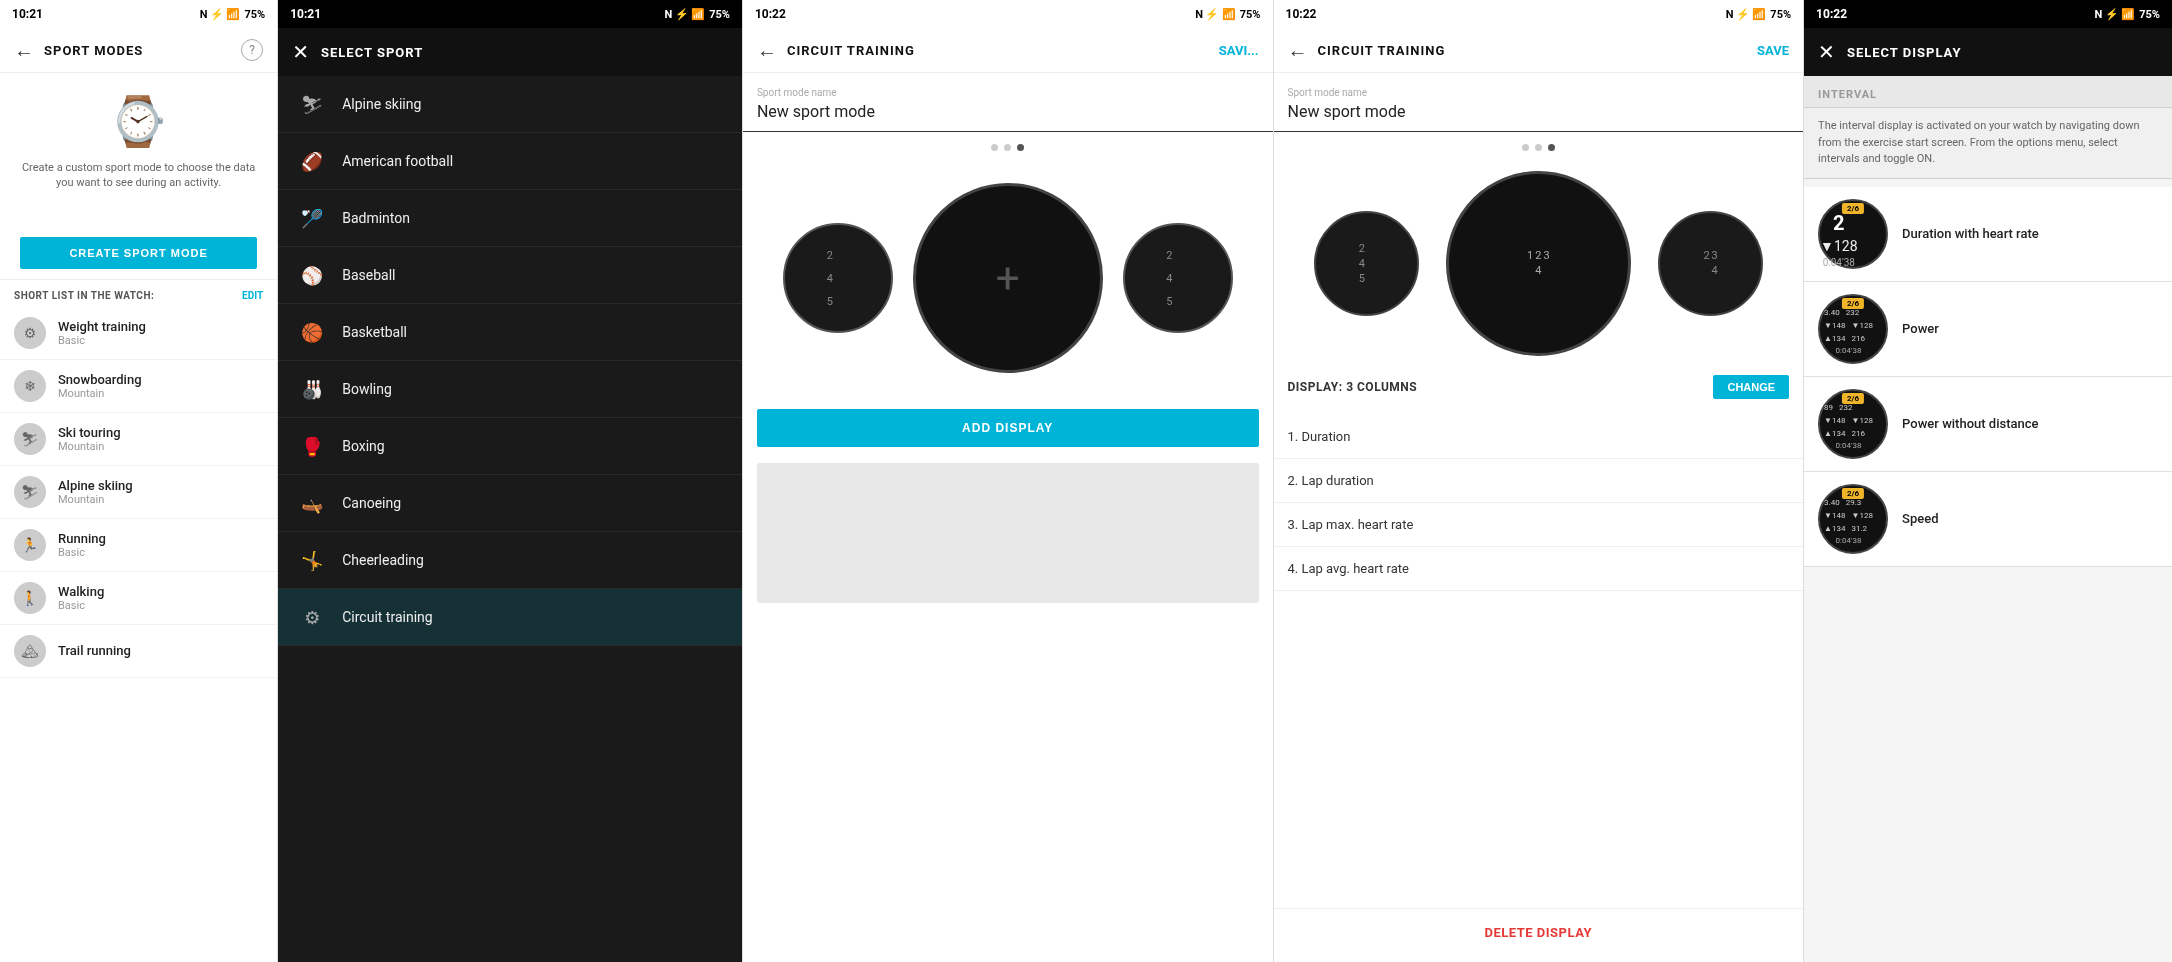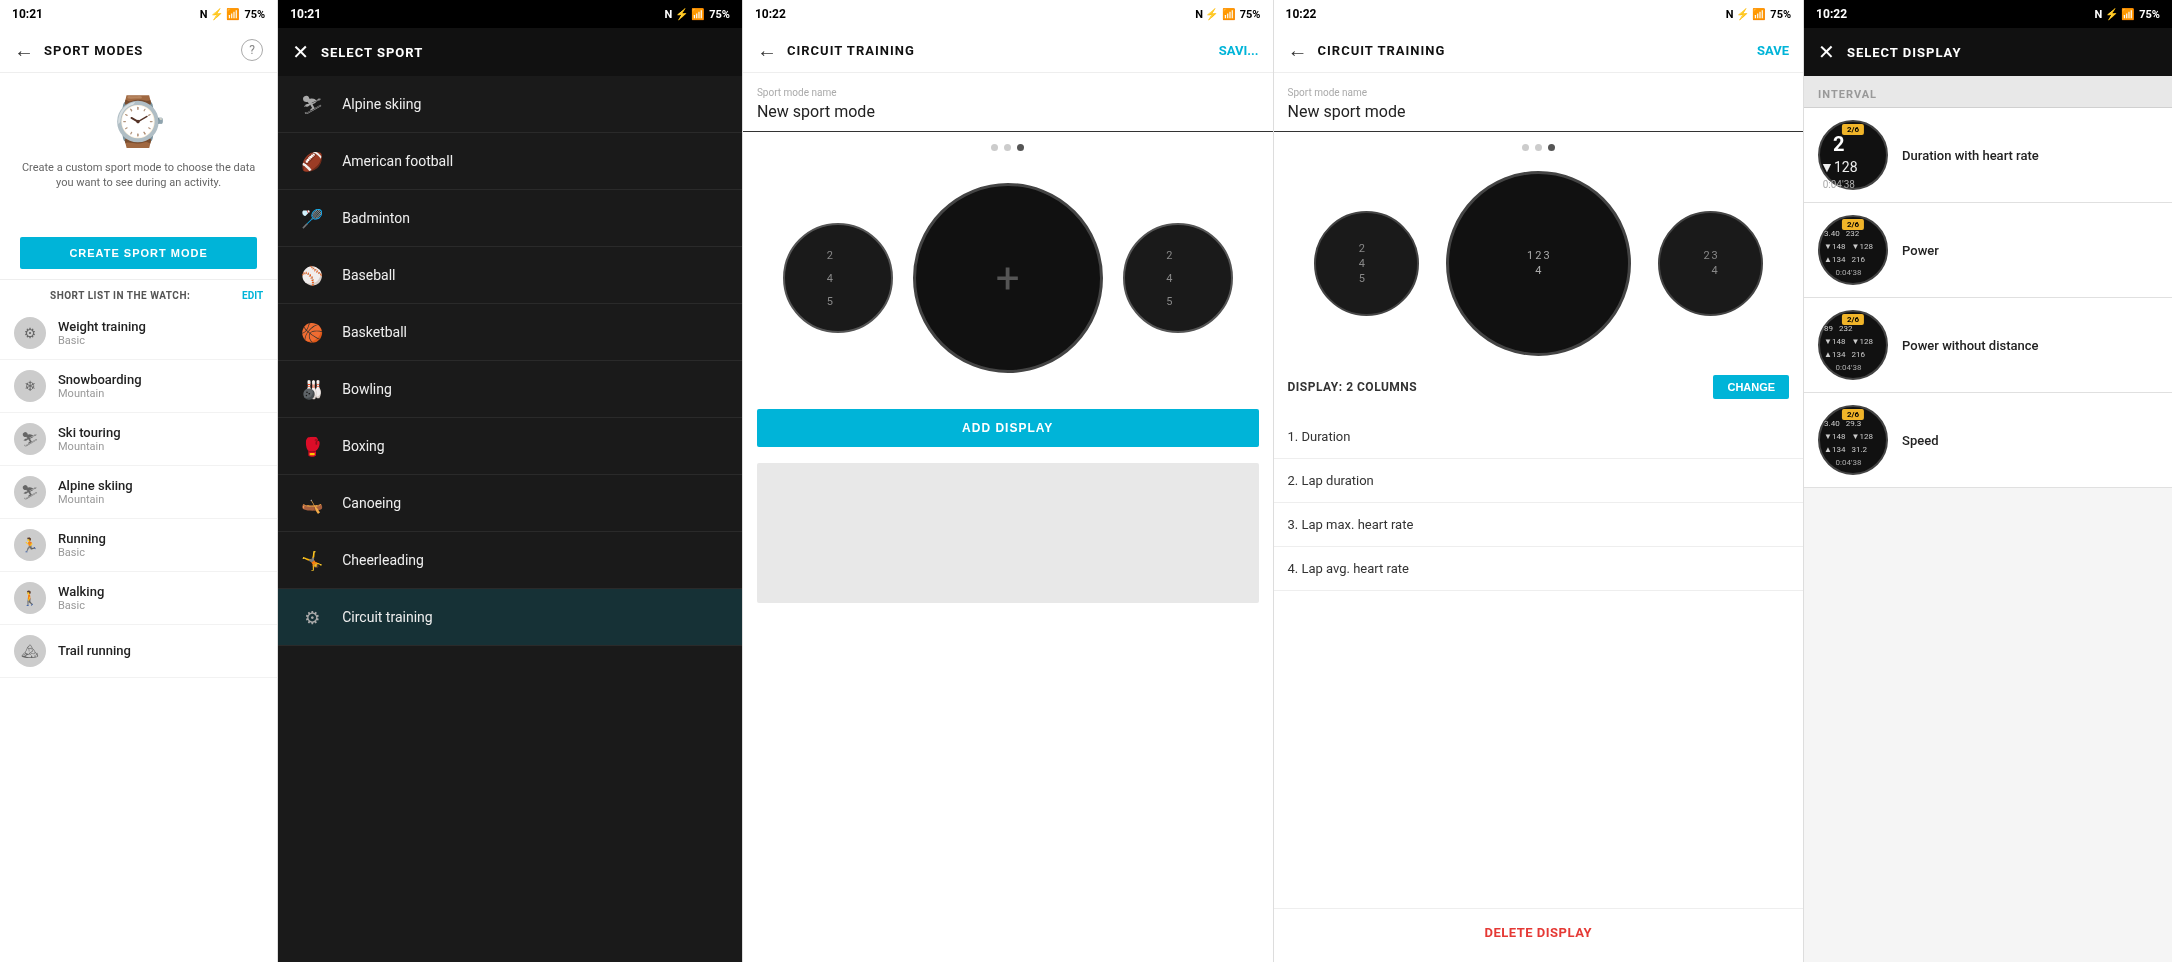--- a/index.html
+++ b/index.html
@@ -110,21 +110,20 @@
       display: flex;
       justify-content: space-between;
       align-items: center;
       padding: 10px 14px 6px;
     }
     .p1-list-label {
       font-size: 10px;
       font-weight: bold;
       letter-spacing: 0.5px;
       color: #555;
-      margin-left: 36px;
     }
     .edit-btn {
       font-size: 10px;
       color: #00b4d8;
       font-weight: bold;
       cursor: pointer;
     }
     .sport-list-item {
       display: flex;
       align-items: center;
@@ -621,40 +620,41 @@
     <div style="position:absolute; right:40px; width:105px; height:105px; border-radius:50%; background:#1a1a1a; border:2px solid #444; display:flex; align-items:center; justify-content:center; z-index:1; overflow:hidden;">
       <div style="display:grid; grid-template-columns:1fr 1fr; gap:2px; padding:8px;">
         <div style="color:#888; font-size:11px;">2</div>
         <div style="color:#888; font-size:11px;">3</div>
         <div style="color:#888; font-size:11px;"></div>
         <div style="color:#888; font-size:11px;">4</div>
       </div>
     </div>
   </div>
   <div class="display-columns-bar">
-    <span class="display-columns-label">DISPLAY: 2 COLUMNS</span>
+    <span class="display-columns-label">DISPLAY: 3 COLUMNS</span>
     <button class="change-btn">CHANGE</button>
   </div>
   <div class="display-item">1. Duration</div>
   <div class="display-item">2. Lap duration</div>
   <div class="display-item">3. Lap max. heart rate</div>
   <div class="display-item">4. Lap avg. heart rate</div>
   <div class="delete-display-btn">DELETE DISPLAY</div>
 </div>
 
 <div class="panel panel-5">
   <div class="status-bar dark">
     <span class="status-bar-time">10:22</span>
     <span class="status-icons">N ⚡ 📶 <span>75%</span></span>
   </div>
   <div class="p5-header">
     <span class="close-btn">✕</span>
     <span class="p5-title">SELECT DISPLAY</span>
   </div>
   <div class="interval-section-label">INTERVAL</div>
+  <div class="interval-desc">The interval display is activated on your watch by navigating down from the exercise start screen. From the options menu, select intervals and toggle ON.</div>
 
   <div class="display-option">
     <div class="watch-display-thumb">
       <div class="watch-badge">2/6</div>
       <div class="watch-inner-data watch-display-large">
         <div style="font-size:20px; color:#fff; font-weight:bold;">2</div>
         <div style="font-size:14px; color:#eee;">▼128</div>
         <div style="font-size:10px; color:#aaa;">0:04'38</div>
       </div>
     </div>

